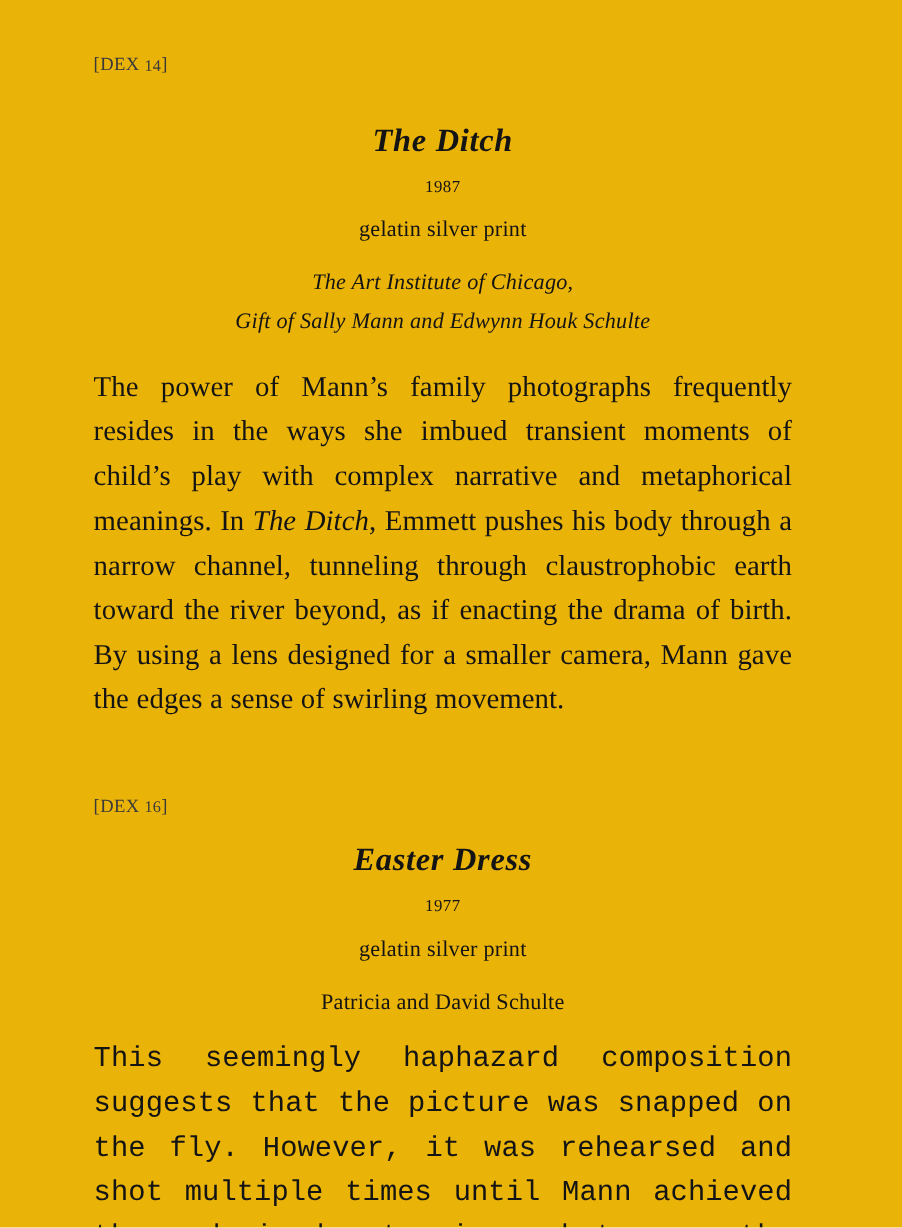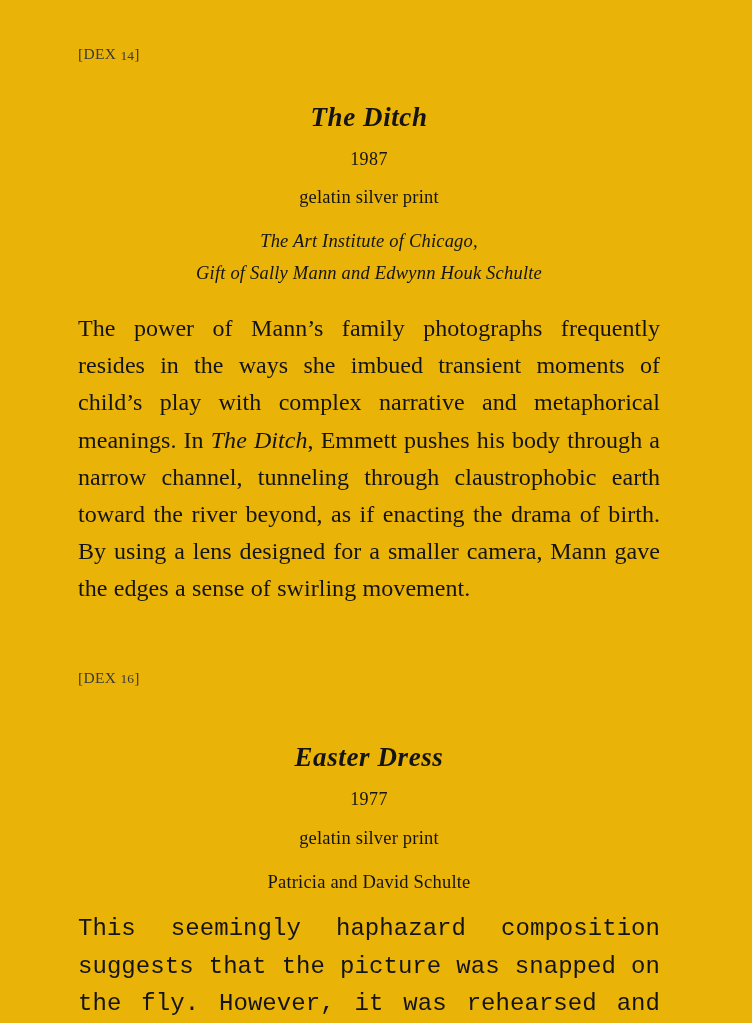--- a/index.html
+++ b/index.html
@@ -42,21 +42,21 @@
     text-align: center;
   }
   .work-title {
     font-weight: bold;
     font-style: italic;
     font-size: 27px;
     letter-spacing: 0.6px;
     line-height: 1.1;
   }
   .work-year {
-    font-size: 18px;
+    font-size: 14px;
     letter-spacing: 0.4px;
   }
   .work-medium {
     font-size: 18.5px;
     letter-spacing: 0.2px;
   }
   .work-credit {
     font-size: 18.5px;
     letter-spacing: 0.2px;
     line-height: 1.72;
@@ -77,21 +77,21 @@
 
   
   .entry-1-catno { margin-top: 45px; }
   .entry-1-title { margin-top: 40px; }
   .entry-1-year  { margin-top: 16px; }
   .entry-1-medium{ margin-top: 17px; }
   .entry-1-credit{ margin-top: 18px; font-style: italic; }
   .entry-1-body  { margin-top: 21px; }
 
   .entry-2-catno { margin-top: 62px; }
-  .entry-2-title { margin-top: 56px; text-align: center; }
+  .entry-2-title { margin-top: 20px; text-align: center; }
   .entry-2-year  { margin-top: 16px; }
   .entry-2-medium{ margin-top: 18px; }
   .entry-2-credit{ margin-top: 18px; }
   .entry-2-body  { margin-top: 12px; font-family: Liberation Mono, monospace; }
 </style>
 </head>
 <body>
 
 <div class="page">
   <div class="content">

